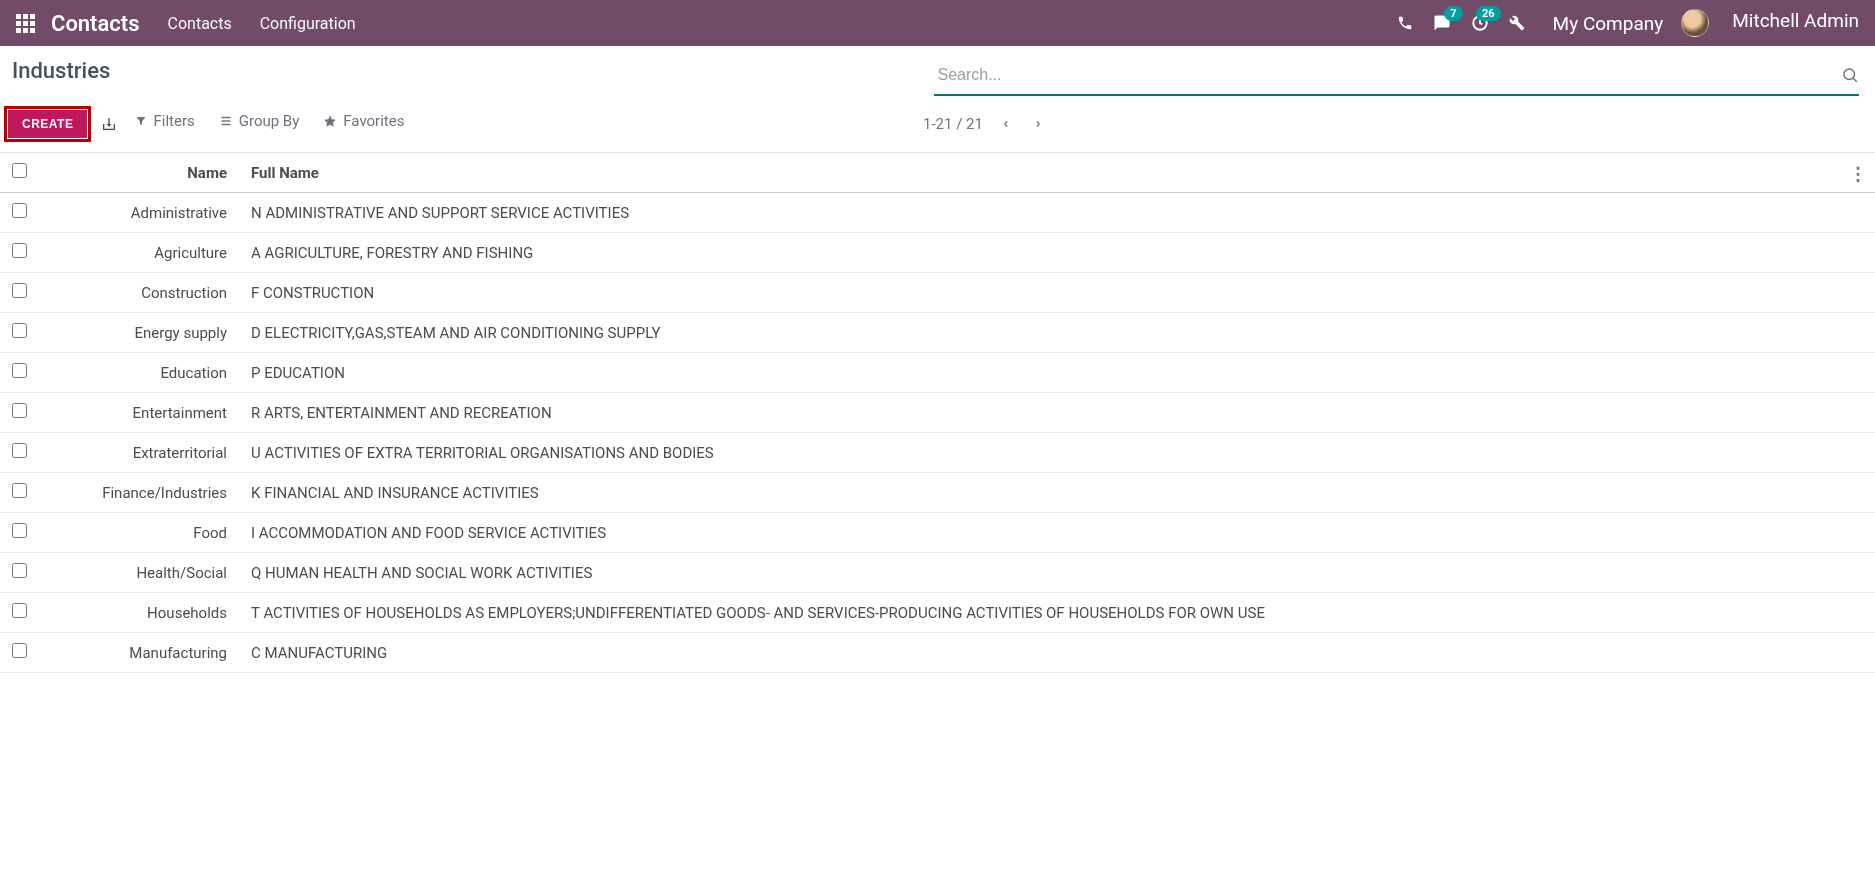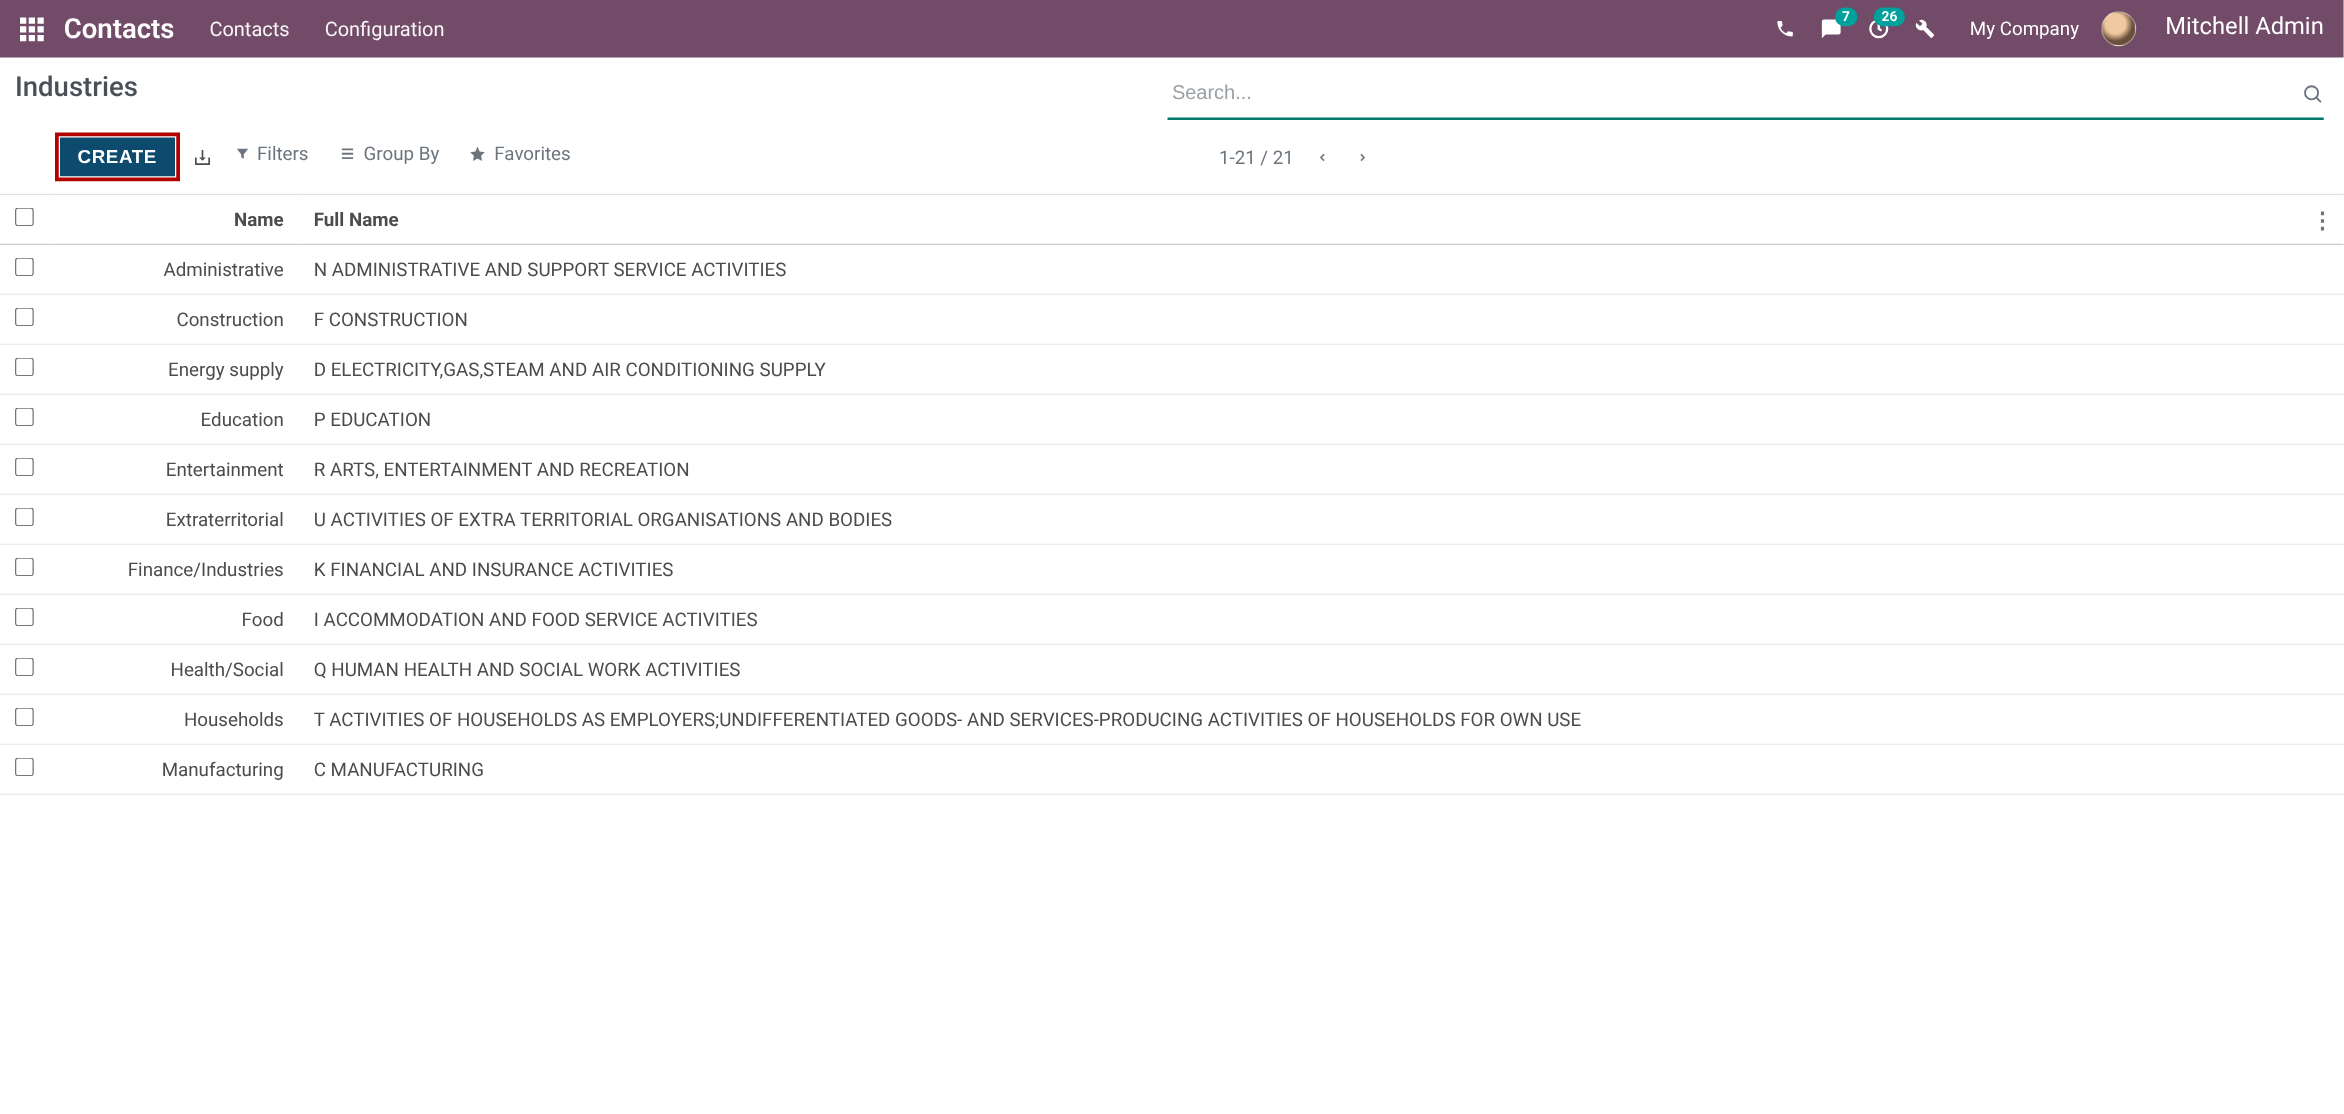--- a/index.html
+++ b/index.html
@@ -7,37 +7,37 @@
 
 
 .navbar { background: #714B67; height: 46px; display: flex; align-items: center; padding: 0 16px; color: #fff; }
 .navbar .apps-icon { display: grid; grid-template-columns: repeat(3, 5px); grid-template-rows: repeat(3, 5px); gap: 2px; cursor: pointer; margin-right: 16px; }
 .navbar .apps-icon span { background: #fff; width: 5px; height: 5px; }
 .navbar .brand { font-size: 22px; font-weight: 600; margin-right: 28px; }
 .navbar .nav-link { font-size: 16px; margin-right: 28px; cursor: pointer; opacity: 0.95; }
 .navbar .spacer { flex: 1; }
 .navbar .icon-btn { margin: 0 10px; cursor: pointer; display:flex; align-items:center; position: relative; }
 .navbar .badge { position: absolute; top: -8px; right: -12px; background: #00A09D; color: #fff; font-size: 11px; font-weight: 700; padding: 1px 6px; border-radius: 10px; }
-.navbar .company { margin: 0 18px; font-size: 15px; }
+.navbar .company { margin: 0 18px; font-size: 19px; }
 .navbar .user { display:flex; align-items:flex-start; gap:23px; font-size: 19px; }
 .navbar .avatar { width:28px; height:28px; border-radius:50%; background: radial-gradient(circle at 40% 35%, #f0c9a0 35%, #6a503c 60%); border: 1px solid rgba(255,255,255,0.4); }
 
 
 .control-panel { padding: 12px 16px 0 8px; }
 .cp-row { display:flex; align-items:flex-start;justify-content:space-between; }
 .cp-left { width: 50%; }
 .cp-right { width: 50%; position: relative; }
 .page-title { font-size: 22px; color: #495057; font-weight: 500; margin-left: 4px; }
 .search-input-wrap { border-bottom: 2px solid #00796B; display:flex; align-items:center; padding: 2px 0 4px 0; }
 .search-input { flex: 1; border: none; outline: none; font-size: 16px; padding: 6px 4px; }
 .search-input::placeholder { color: #9aa0a6; }
 .search-icon-right { color:#6c757d; font-size: 18px; margin-left: 6px;}
 .cp-row2 { display:flex; align-items: center; margin-top: 14px; }
 .cp-row2 .left-tools { display:flex; align-items:center; gap: 10px; }
-.btn-create { background:#0c4a6e; color:#fff; border:none; padding: 7px 14px; font-size: 15px; font-weight:700; letter-spacing: 0.5px; cursor:pointer; outline: 3px solid #b30000; outline-offset: 1px; margin-left: 40px; }
+.btn-create { background:#be185d; color:#fff; border:none; padding: 7px 14px; font-size: 12px; font-weight:700; letter-spacing: 0.5px; cursor:pointer; outline: 3px solid #b30000; outline-offset: 1px; }
 .download-icon { color:#4c4c4c; font-size: 16px; cursor:pointer; padding: 4px; }
 .search-tools { display:flex; align-items:flex-start; gap: 24px; color:#6c757d; font-size: 15px; margin-left: 14px; }
 .search-tools .tool { display:flex; align-items:center; gap:6px; cursor:pointer; }
 .pager-area { margin-left:auto; display:flex; align-items:center; gap: 14px; color:#6c757d; font-size: 15px; }
 .pager-area .chev { cursor:pointer; padding: 4px; color: #6c757d; font-size: 18px; }
 
 
 .table-wrap { margin-top: 14px; }
 table { width:100%; border-collapse: collapse; }
 th, td { text-align:left; padding: 10px 12px; font-size: 15px; border-bottom: 1px solid #e9ecef; }
@@ -178,20 +178,25 @@
       </tr>
     </thead>
     <tbody id="tbody">
         <tr>
           <td class="checkbox-col"><input type="checkbox" style=""></td>
           <td class="name-col">Administrative</td>
           <td>N ADMINISTRATIVE AND SUPPORT SERVICE ACTIVITIES</td>
         </tr>
         <tr>
           <td class="checkbox-col"><input type="checkbox" style=""></td>
+          <td class="name-col">Agriculture</td>
+          <td>A AGRICULTURE, FORESTRY AND FISHING</td>
+        </tr>
+        <tr>
+          <td class="checkbox-col"><input type="checkbox" style=""></td>
           <td class="name-col">Construction</td>
           <td>F CONSTRUCTION</td>
         </tr>
         <tr>
           <td class="checkbox-col"><input type="checkbox" style=""></td>
           <td class="name-col">Energy supply</td>
           <td>D ELECTRICITY,GAS,STEAM AND AIR CONDITIONING SUPPLY</td>
         </tr>
         <tr>
           <td class="checkbox-col"><input type="checkbox" style=""></td>

